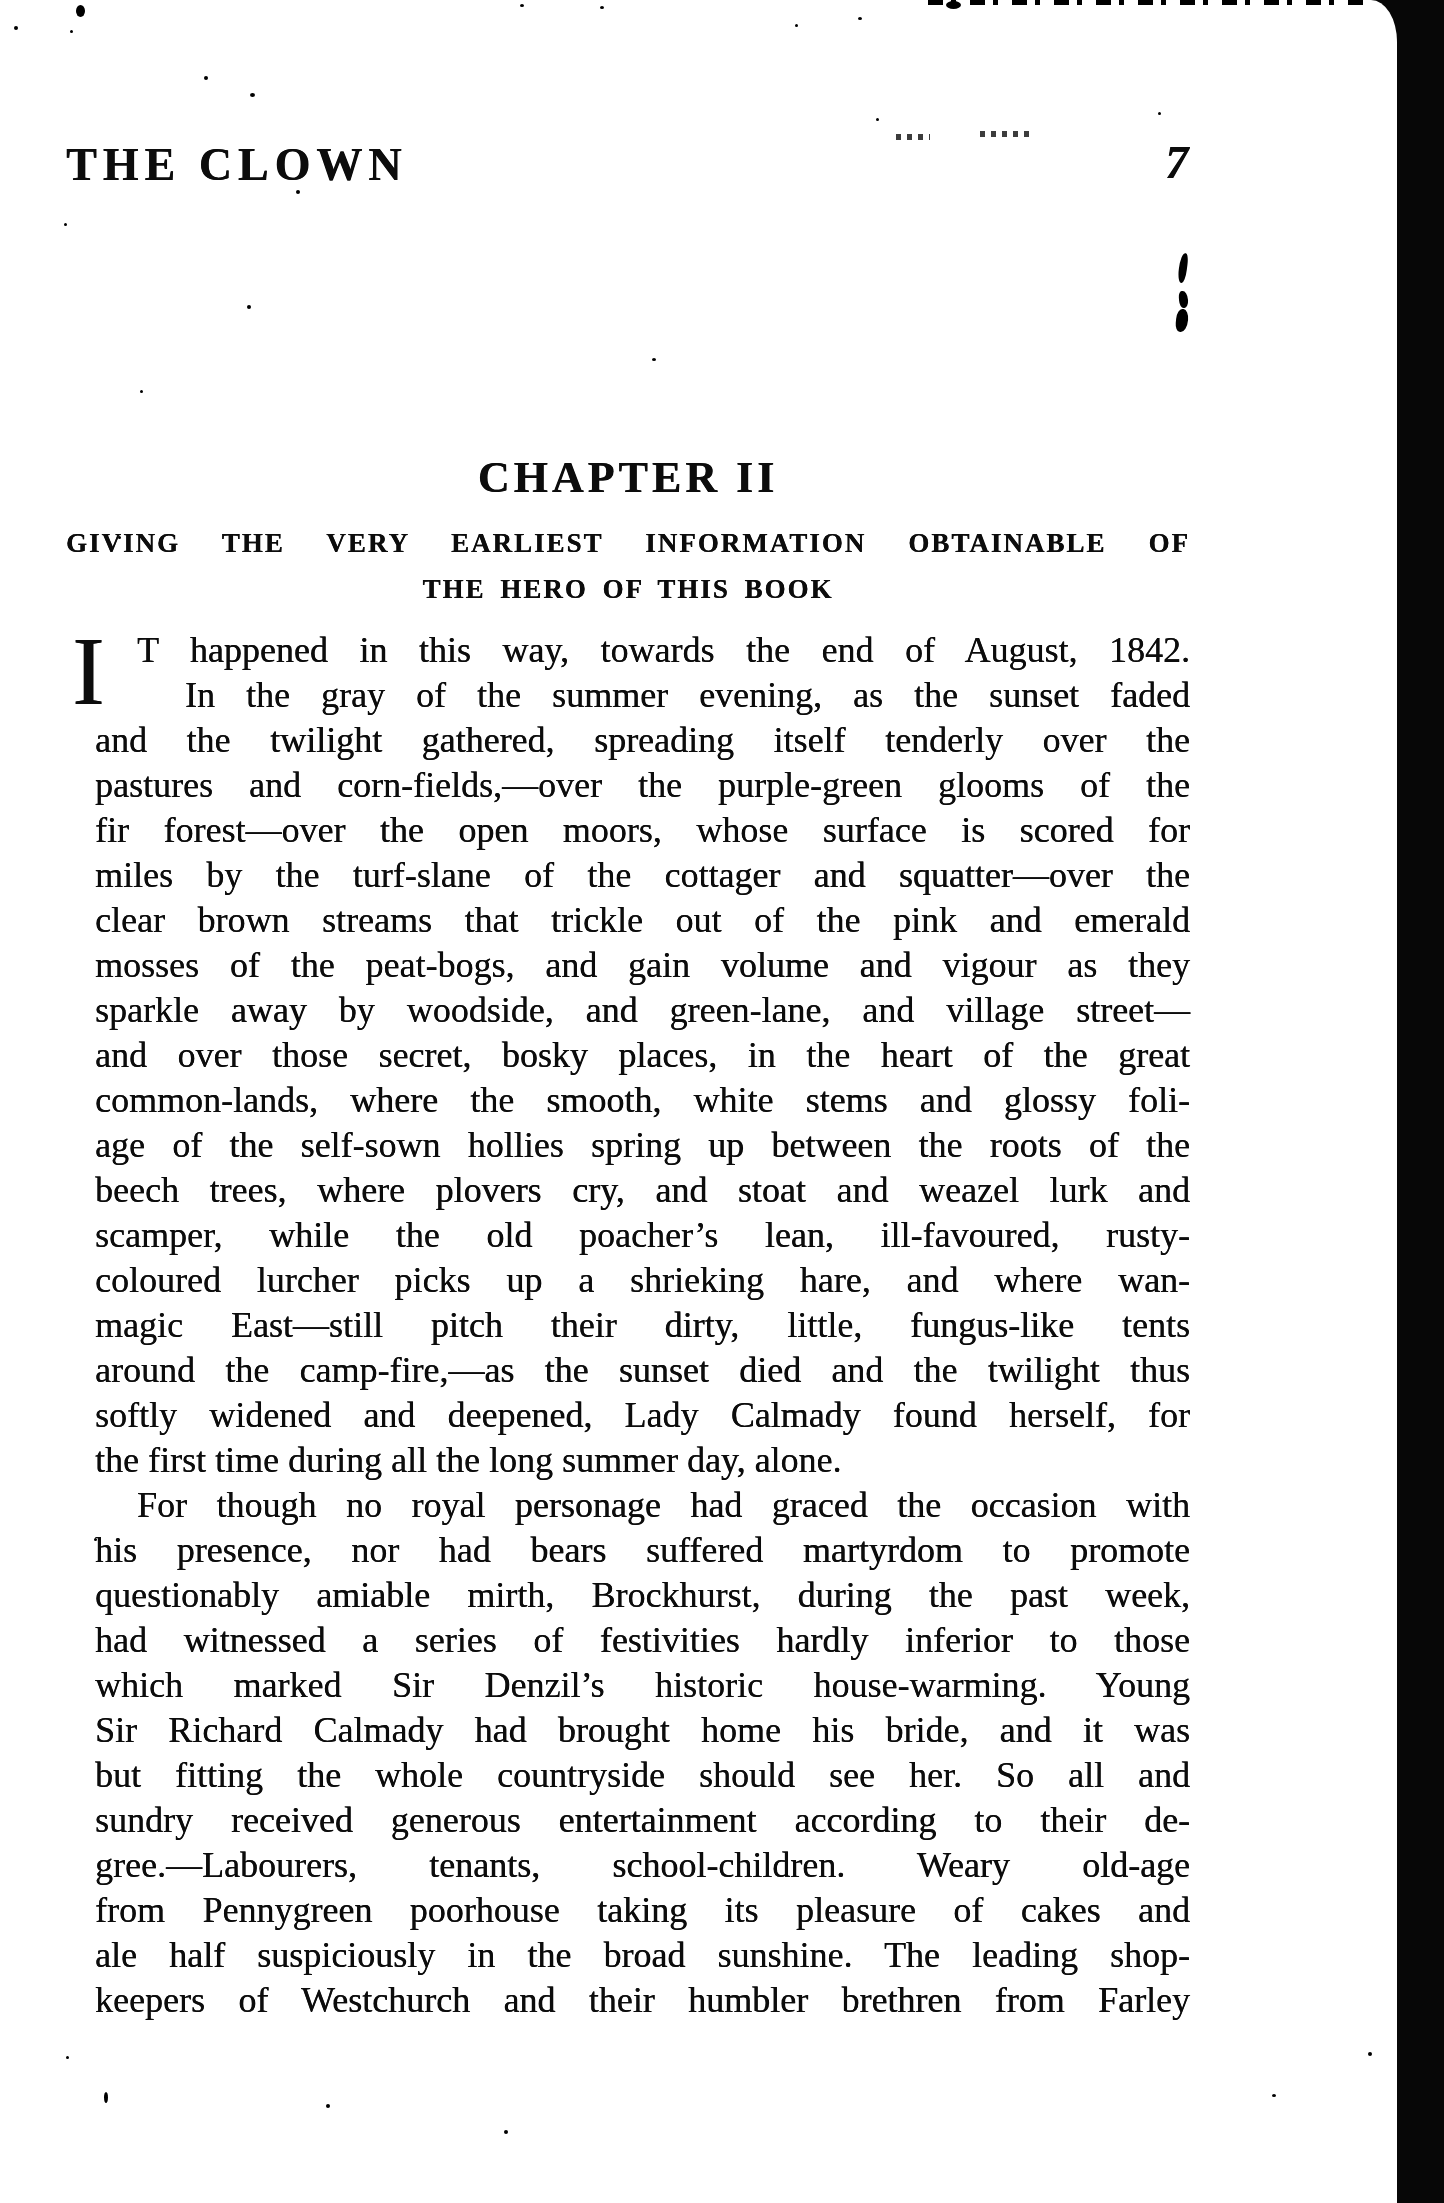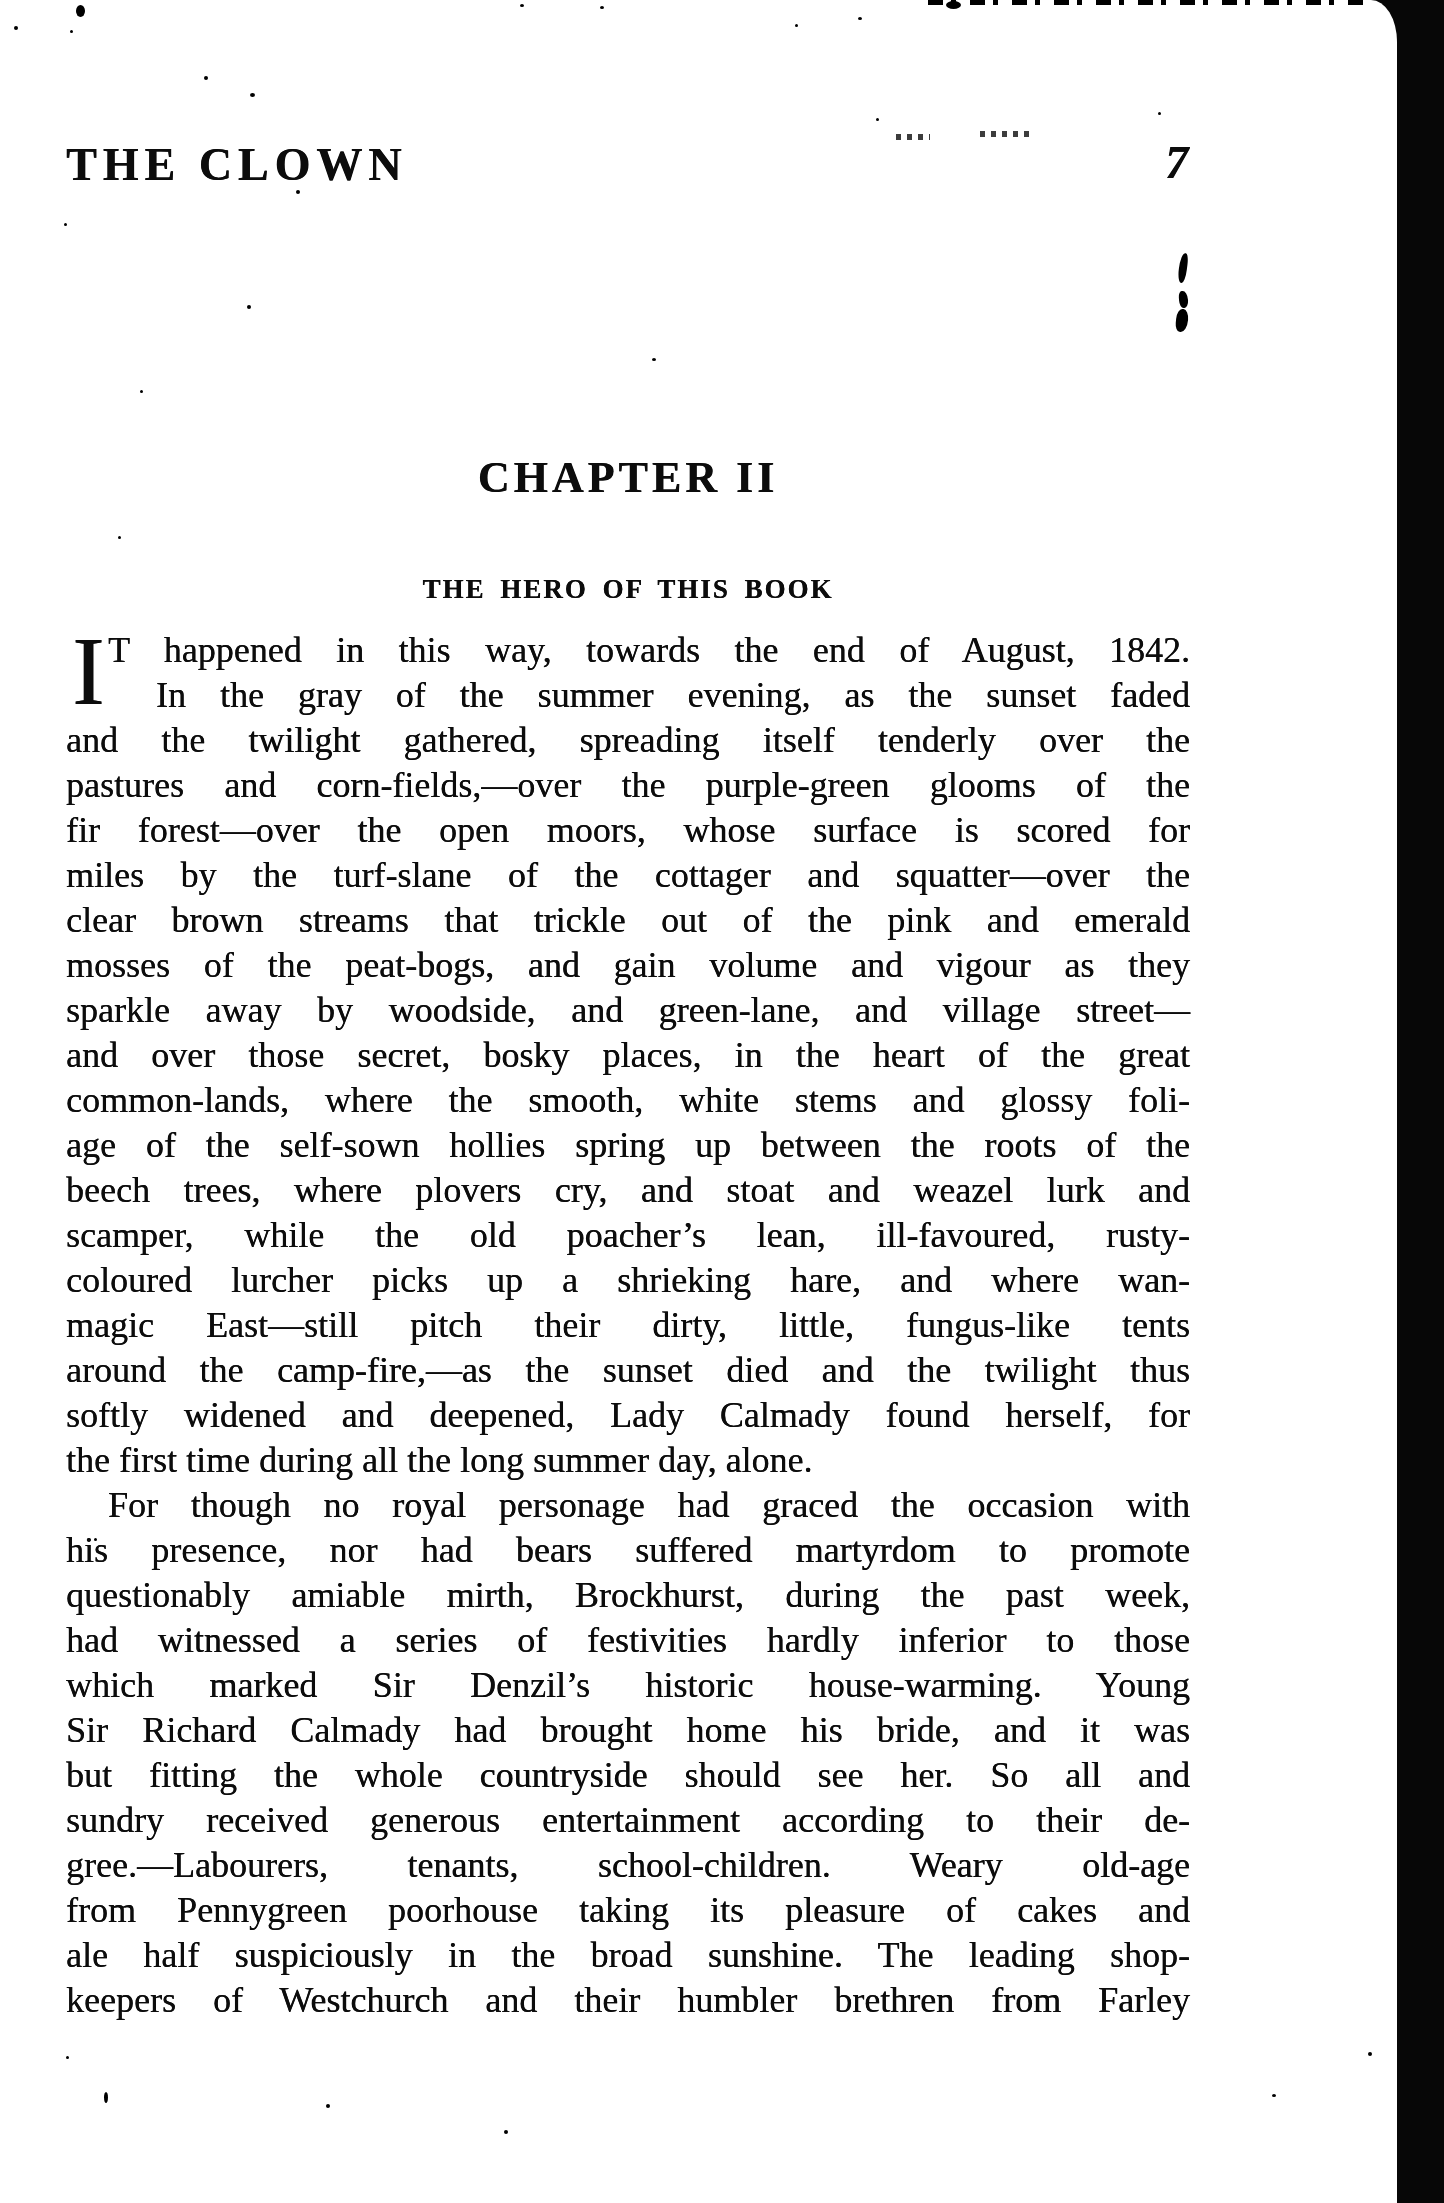--- a/index.html
+++ b/index.html
@@ -37,21 +37,21 @@
   .subtitle-1 { top:528px; text-align:justify; text-align-last:justify; -moz-text-align-last:justify; word-spacing:6px; }
   .subtitle-2 { top:574px; text-align:center; word-spacing:6px; }
 
   
   #body-text {
     position:absolute; top:628px; left:66px; width:1124px;
     font-size:36px; line-height:45px;
     text-shadow:0.35px 0 0 currentColor;
   }
   .para { position:relative; }
-  .line { height:45px; text-align:justify; text-align-last:justify; -moz-text-align-last:justify; text-justify:inter-word; }
+  .line { height:45px; text-align:justify; text-align-last:justify; -moz-text-align-last:justify; text-justify:inter-word;margin-left:29px; }
   .line-end { text-align-last:left; -moz-text-align-last:left; }
   .dc1 { padding-left:42px; }
   .dc2 { padding-left:90px; }
   .indent { text-indent:42px; }
   .dropcap {
     position:absolute; left:6px; top:1px;
     font-size:97px; line-height:86px; font-weight:400;
     text-shadow:0.8px 0 0 currentColor;
   }
 
@@ -79,20 +79,21 @@
 <body>
 
 <div class="page">
 
   <div class="running-head">
     <div class="head-title">THE CLOWN</div>
     <div class="page-number">7</div>
   </div>
 
   <div class="chapter-heading">CHAPTER II</div>
+  <div class="subtitle subtitle-1">GIVING THE VERY EARLIEST INFORMATION OBTAINABLE OF</div>
   <div class="subtitle subtitle-2">THE HERO OF THIS BOOK</div>
 
   <div id="body-text">
       <div class="para">
         <div class="dropcap">I</div>
         <div class="line dc1">T happened in this way, towards the end of August, 1842.</div>
         <div class="line dc2">In the gray of the summer evening, as the sunset faded</div>
         <div class="line">and the twilight gathered, spreading itself tenderly over the</div>
         <div class="line">pastures and corn-fields,—over the purple-green glooms of the</div>
         <div class="line">fir forest—over the open moors, whose surface is scored for</div>

